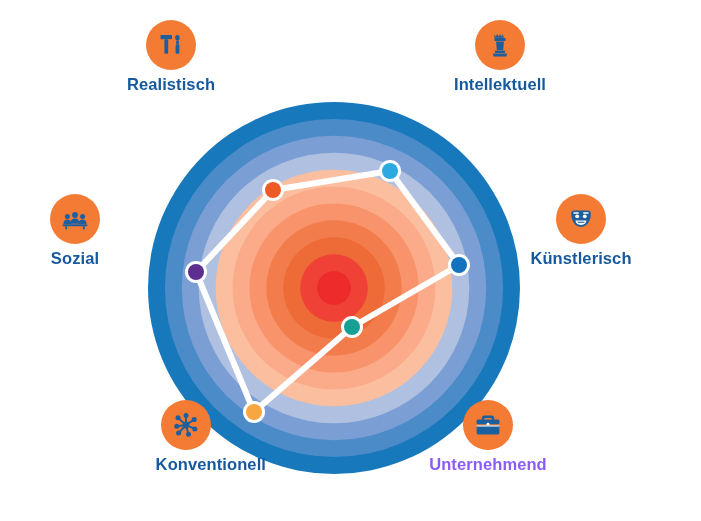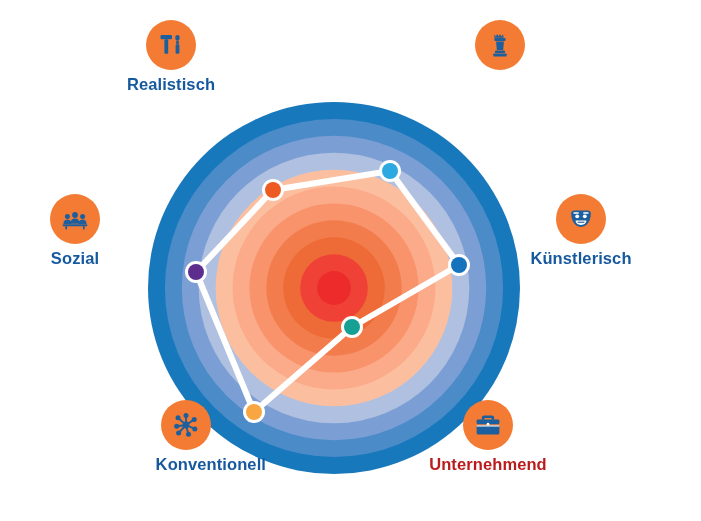--- a/index.html
+++ b/index.html
@@ -115,20 +115,21 @@
       <svg width="30" height="30" viewBox="0 0 30 30">
         <g fill="#1c5f9e">
           <path d="M9.2 4.3l1.6 2.1 1.4-2.3 1.4 2.3 1.4-2.3 1.4 2.3 1.6-2.1 0.7 3.4h-9.2z"></path>
           <rect x="9.4" y="8.1" width="11.2" height="3" rx="0.8"></rect>
           <path d="M11.1 11.6h7.8l-0.7 8.4h-6.4z"></path>
           <rect x="10" y="20.4" width="10" height="2.6" rx="0.7"></rect>
           <rect x="8.3" y="23.4" width="13.4" height="3" rx="0.9"></rect>
         </g>
       </svg>
     </div>
+    <div class="axis-label" style="color:#17599f;">Intellektuell</div>
   </div>
 
   <div class="axis-node" style="left:581px; top:194px;">
     <div class="axis-icon" style="background:#f47b33;">
       <svg width="30" height="30" viewBox="0 0 30 30">
         <g fill="#1c5f9e">
           <path d="M5.2 9.6c0-2.1 1.1-3.1 3.1-3.1h13.4c2 0 3.1 1 3.1 3.1 0 6.6-3.6 13.4-9.8 13.4S5.2 16.2 5.2 9.6z"></path>
         </g>
         <g fill="#ffffff">
           <circle cx="11.2" cy="12.3" r="1.9"></circle>
@@ -152,21 +153,21 @@
           <path d="M11.2 5.4h7.6c1.5 0 2.4 0.9 2.4 2.4v1.9h-2.7V8.1h-7v1.6h-2.7V7.8c0-1.5 0.9-2.4 2.4-2.4z"></path>
           <rect x="3.6" y="9.6" width="22.8" height="4.6" rx="1.2"></rect>
           <path d="M3.6 15.4h22.8v7.4c0 1.1-0.7 1.8-1.8 1.8H5.4c-1.1 0-1.8-0.7-1.8-1.8z"></path>
         </g>
         <g fill="#ffffff">
           <rect x="3.6" y="15.4" width="22.8" height="1.1"></rect>
           <circle cx="15" cy="14.2" r="1.4"></circle>
         </g>
       </svg>
     </div>
-    <div class="axis-label" style="color:#b91c1c;">Unternehmend</div>
+    <div class="axis-label" style="color:#8b5cf6;">Unternehmend</div>
   </div>
 
   <div class="axis-node" style="left:186px; top:400px;">
     <div class="axis-icon" style="background:#f47b33;">
       <svg width="30" height="30" viewBox="0 0 30 30">
         <g stroke="#1c5f9e" stroke-width="1.9" fill="none">
           <line x1="15" y1="15" x2="15" y2="6.2"></line>
           <line x1="15" y1="15" x2="22.6" y2="9.9"></line>
           <line x1="15" y1="15" x2="23.2" y2="18.6"></line>
           <line x1="15" y1="15" x2="17.2" y2="23.6"></line>

